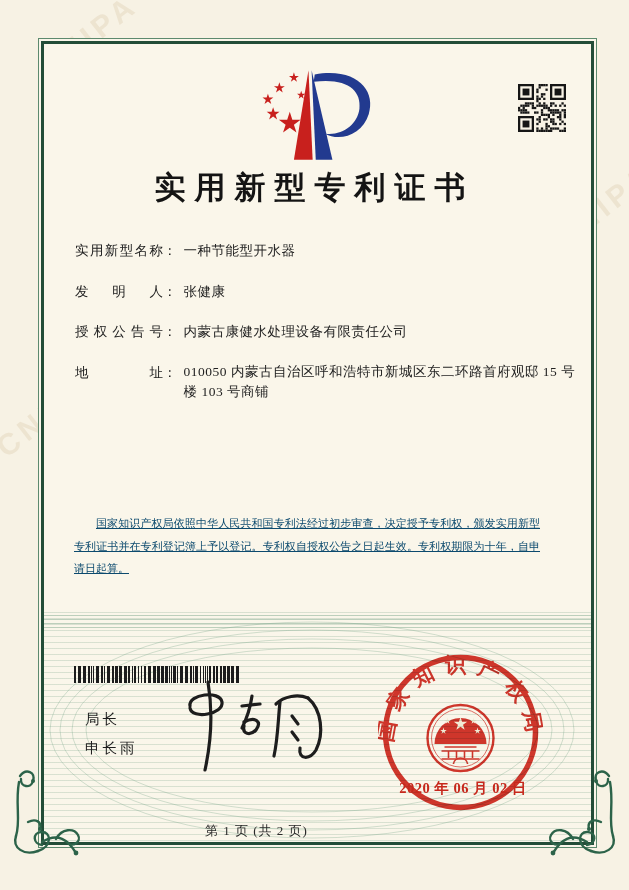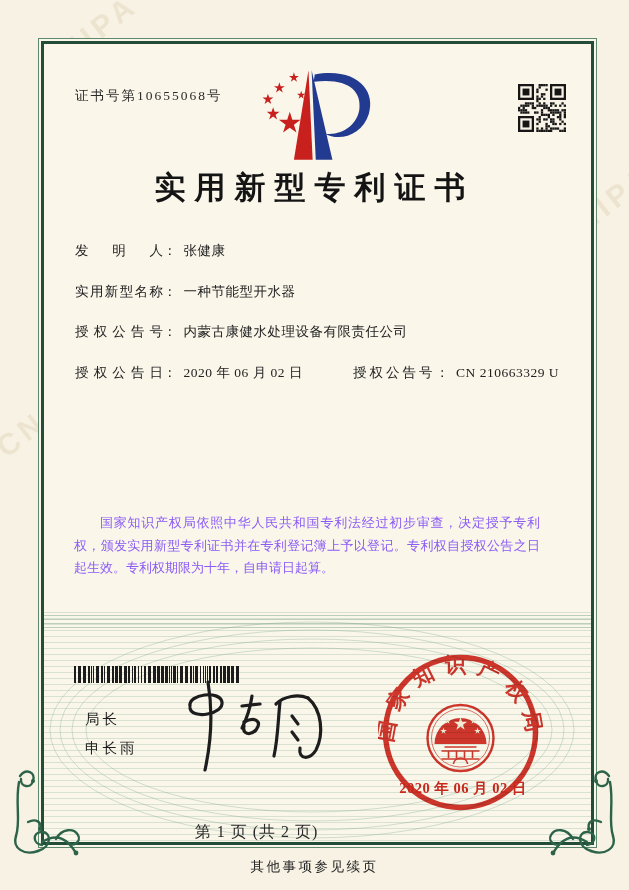--- a/index.html
+++ b/index.html
@@ -29,22 +29,22 @@
   .fields { position:absolute; left:75px; top:240px; width:470px; font-size:13.5px; color:#222; }
   .frow { margin-bottom:18.5px; line-height:22px; position:relative; white-space:nowrap; }
   .flabel { display:inline-block; width:88px; text-align:justify; text-align-last:justify; vertical-align:top; }
   .fcolon { display:inline-block; margin-right:7px; vertical-align:top; }
   .fvalue { display:inline-block; vertical-align:top; letter-spacing:.5px; }
   .fvalue.wrap { width:402px; white-space:normal; line-height:20px; }
   .frow.last { margin-bottom:0; }
   .pair-right { position:absolute; left:278px; top:0; }
   .pair-right .flabel { width:auto; letter-spacing:3px; }
 
-  .paras { position:absolute; left:74px; top:512px; width:466px; font-size:13px;
-           line-height:22.6px; color:#8b5cf6; text-align:justify; }
+  .paras { position:absolute; left:74px; top:512px; width:466px; font-size:11px;
+           line-height:22.6px; color:#0c4a6e; text-align:justify;text-decoration:underline; }
   .paras p { text-indent:2em; }
 
   
   .waves { position:absolute; left:44px; top:612px; width:547px; height:231px;
            background:repeating-linear-gradient(180deg, rgba(120,162,136,.26) 0 1px, transparent 1px 6px); }
   .waves-strip { position:absolute; left:44px; top:615px; width:547px; height:16px;
            background:repeating-linear-gradient(180deg, rgba(96,148,118,.4) 0 1.3px, transparent 1.3px 4px); }
   .oval-guilloche { position:absolute; left:30px; top:610px; }
 
   .barcode { position:absolute; left:74px; top:666px; height:17px; font-size:0; }
@@ -57,21 +57,21 @@
   .seal-wrap { position:absolute; left:378px; top:650px; mix-blend-mode:multiply; }
   .seal-date { position:absolute; left:384px; top:779px; width:158px; text-align:center;
                font-size:14.5px; color:#c6281c; letter-spacing:.5px; font-weight:bold;
                font-family:"Liberation Serif","DejaVu Serif",serif; }
 
   .corner { position:absolute; }
   .corner.bl { left:6px; top:762px; }
   .corner.br { right:6px; top:762px; transform:scaleX(-1); }
 
   .page-num { position:absolute; left:0; top:822px; width:513px; text-align:center;
-              font-size:16px; color:#2a2a2a; letter-spacing:1px; }
+              font-size:13px; color:#2a2a2a; letter-spacing:1px; }
   .footer-note { position:absolute; left:0; top:858px; width:629px; text-align:center;
               font-size:13.5px; color:#222; letter-spacing:2.5px; }
 </style>
 </head>
 <body>
 
 <div class="sheet">
 
   <div class="wm" style="left:128px; top:96px;">CNIPA</div>
   <div class="wm" style="left:388px; top:268px;">CNIPA</div>
@@ -88,21 +88,20 @@
   <div class="waves-strip"></div>
   <svg class="oval-guilloche" width="565" height="235">
     <g fill="none" stroke="rgba(110,160,130,.30)" stroke-width="1">
       <ellipse cx="282" cy="120" rx="262" ry="108"></ellipse>
       <ellipse cx="282" cy="120" rx="252" ry="100"></ellipse>
       <ellipse cx="282" cy="120" rx="240" ry="91"></ellipse>
       <ellipse cx="282" cy="120" rx="226" ry="82"></ellipse>
     </g>
   </svg>
 
-  <div class="cert-no">证书号第10655068号</div>
 
   <svg class="logo" width="128" height="104" viewBox="0 0 120 100">
     <defs>
       <polygon id="star" points="0,-1 0.2245,-0.309 0.951,-0.309 0.363,0.118 0.588,0.809 0,0.382 -0.588,0.809 -0.363,0.118 -0.951,-0.309 -0.2245,-0.309"></polygon>
     </defs>
     <path d="M 53,10 C 94,3 112,26 105,48 C 99,68 77,75 63,67 C 80,69 94,58 96,43 C 98,25 84,13 52,17 Z" fill="#223a8f"></path>
     <polygon points="50,6 70,92 54,92" fill="#223a8f"></polygon>
     <polygon points="47,6 51,92 33,92" fill="#c8201d"></polygon>
     <g fill="#c8201d">
       <use href="#star" transform="translate(29,57) scale(11)"></use>
@@ -244,33 +243,30 @@
       <rect x="16" y="2" width="3" height="3" fill="#161616"></rect>
       <rect x="0" y="14" width="7" height="7" fill="#161616"></rect>
       <rect x="1" y="15" width="5" height="5" fill="#f8f3e6"></rect>
       <rect x="2" y="16" width="3" height="3" fill="#161616"></rect>
     </svg>
 
   <div class="title">实用新型专利证书</div>
 
   <div class="fields">
     <div class="frow">
-      <span class="flabel">发明人</span><span class="fcolon">：</span><span class="fvalue">张健康</span>
+      <span class="flabel">实用新型名称</span><span class="fcolon">：</span><span class="fvalue">一种节能型开水器</span>
     </div>
     <div class="frow">
-      <span class="flabel">实用新型名称</span><span class="fcolon">：</span><span class="fvalue">一种节能型开水器</span>
+      <span class="flabel">发明人</span><span class="fcolon">：</span><span class="fvalue">张健康</span>
     </div>
     <div class="frow">
       <span class="flabel">授权公告号</span><span class="fcolon">：</span><span class="fvalue">内蒙古康健水处理设备有限责任公司</span>
     </div>
-    <div class="frow last">
-      <span class="flabel">授权公告日</span><span class="fcolon">：</span><span class="fvalue">2020 年 06 月 02 日</span>
-      <span class="pair-right">
-        <span class="flabel">授权公告号</span><span class="fcolon">：</span><span class="fvalue">CN 210663329 U</span>
-      </span>
+    <div class="frow" style="margin-bottom:6px;">
+      <span class="flabel">地址</span><span class="fcolon">：</span><span class="fvalue wrap">010050 内蒙古自治区呼和浩特市新城区东二环路首府观邸 15 号楼 103 号商铺</span>
     </div>
   </div>
 
   <div class="paras">
     <p>国家知识产权局依照中华人民共和国专利法经过初步审查，决定授予专利权，颁发实用新型专利证书并在专利登记簿上予以登记。专利权自授权公告之日起生效。专利权期限为十年，自申请日起算。</p>
   </div>
 
   <div class="barcode" id="barcode"><span class="bar" style="width: 2px;"></span><span class="gap" style="width: 2px;"></span><span class="bar" style="width: 3px;"></span><span class="gap" style="width: 2px;"></span><span class="bar" style="width: 3px;"></span><span class="gap" style="width: 2px;"></span><span class="bar" style="width: 2px;"></span><span class="gap" style="width: 1px;"></span><span class="bar" style="width: 1px;"></span><span class="gap" style="width: 1px;"></span><span class="bar" style="width: 1px;"></span><span class="gap" style="width: 2px;"></span><span class="bar" style="width: 3px;"></span><span class="gap" style="width: 2px;"></span><span class="bar" style="width: 2px;"></span><span class="gap" style="width: 1px;"></span><span class="bar" style="width: 1px;"></span><span class="gap" style="width: 2px;"></span><span class="bar" style="width: 3px;"></span><span class="gap" style="width: 2px;"></span><span class="bar" style="width: 2px;"></span><span class="gap" style="width: 1px;"></span><span class="bar" style="width: 3px;"></span><span class="gap" style="width: 1px;"></span><span class="bar" style="width: 3px;"></span><span class="gap" style="width: 2px;"></span><span class="bar" style="width: 3px;"></span><span class="gap" style="width: 1px;"></span><span class="bar" style="width: 2px;"></span><span class="gap" style="width: 2px;"></span><span class="bar" style="width: 1px;"></span><span class="gap" style="width: 1px;"></span><span class="bar" style="width: 2px;"></span><span class="gap" style="width: 2px;"></span><span class="bar" style="width: 1px;"></span><span class="gap" style="width: 2px;"></span><span class="bar" style="width: 1px;"></span><span class="gap" style="width: 2px;"></span><span class="bar" style="width: 2px;"></span><span class="gap" style="width: 2px;"></span><span class="bar" style="width: 3px;"></span><span class="gap" style="width: 2px;"></span><span class="bar" style="width: 3px;"></span><span class="gap" style="width: 1px;"></span><span class="bar" style="width: 3px;"></span><span class="gap" style="width: 1px;"></span><span class="bar" style="width: 3px;"></span><span class="gap" style="width: 1px;"></span><span class="bar" style="width: 3px;"></span><span class="gap" style="width: 1px;"></span><span class="bar" style="width: 1px;"></span><span class="gap" style="width: 1px;"></span><span class="bar" style="width: 1px;"></span><span class="gap" style="width: 1px;"></span><span class="bar" style="width: 3px;"></span><span class="gap" style="width: 1px;"></span><span class="bar" style="width: 1px;"></span><span class="gap" style="width: 2px;"></span><span class="bar" style="width: 3px;"></span><span class="gap" style="width: 2px;"></span><span class="bar" style="width: 3px;"></span><span class="gap" style="width: 2px;"></span><span class="bar" style="width: 2px;"></span><span class="gap" style="width: 1px;"></span><span class="bar" style="width: 1px;"></span><span class="gap" style="width: 1px;"></span><span class="bar" style="width: 3px;"></span><span class="gap" style="width: 2px;"></span><span class="bar" style="width: 1px;"></span><span class="gap" style="width: 2px;"></span><span class="bar" style="width: 1px;"></span><span class="gap" style="width: 1px;"></span><span class="bar" style="width: 1px;"></span><span class="gap" style="width: 1px;"></span><span class="bar" style="width: 1px;"></span><span class="gap" style="width: 1px;"></span><span class="bar" style="width: 2px;"></span><span class="gap" style="width: 2px;"></span><span class="bar" style="width: 2px;"></span><span class="gap" style="width: 1px;"></span><span class="bar" style="width: 2px;"></span><span class="gap" style="width: 2px;"></span><span class="bar" style="width: 2px;"></span><span class="gap" style="width: 1px;"></span><span class="bar" style="width: 3px;"></span><span class="gap" style="width: 1px;"></span><span class="bar" style="width: 3px;"></span><span class="gap" style="width: 1px;"></span><span class="bar" style="width: 3px;"></span><span class="gap" style="width: 2px;"></span><span class="bar" style="width: 3px;"></span><span class="gap" style="width: 2px;"></span></div>
 
   <div class="signoff">
@@ -350,15 +346,14 @@
       <path d="M 22,60 C 30,56 36,60 34,67"></path>
     </g>
     <g fill="#2c6349">
       <circle cx="70" cy="91" r="2.4"></circle>
         <circle cx="27" cy="19" r="2"></circle>
         <circle cx="34" cy="67" r="2"></circle>
     </g>
   </svg>
 
   <div class="page-num">第 1 页 (共 2 页)</div>
-  <div class="footer-note">其他事项参见续页</div>
 
 </div>
 
 </body></html>

